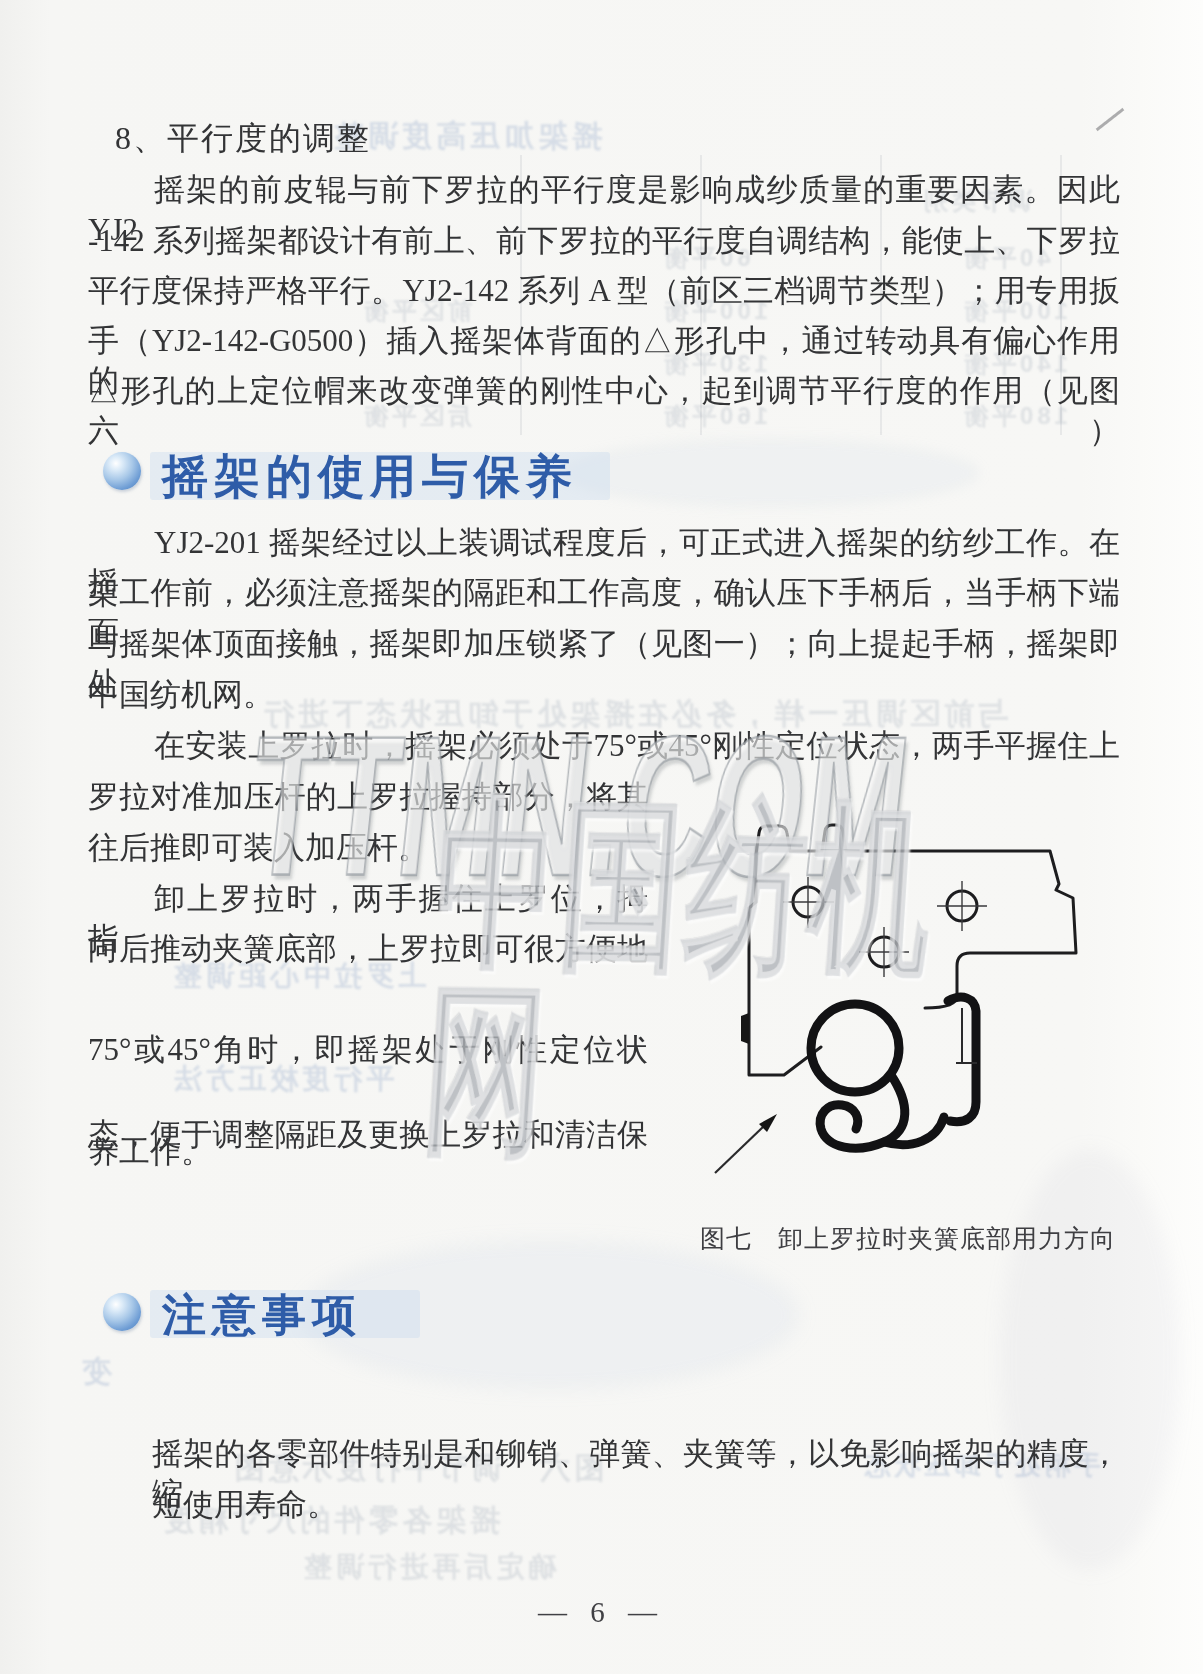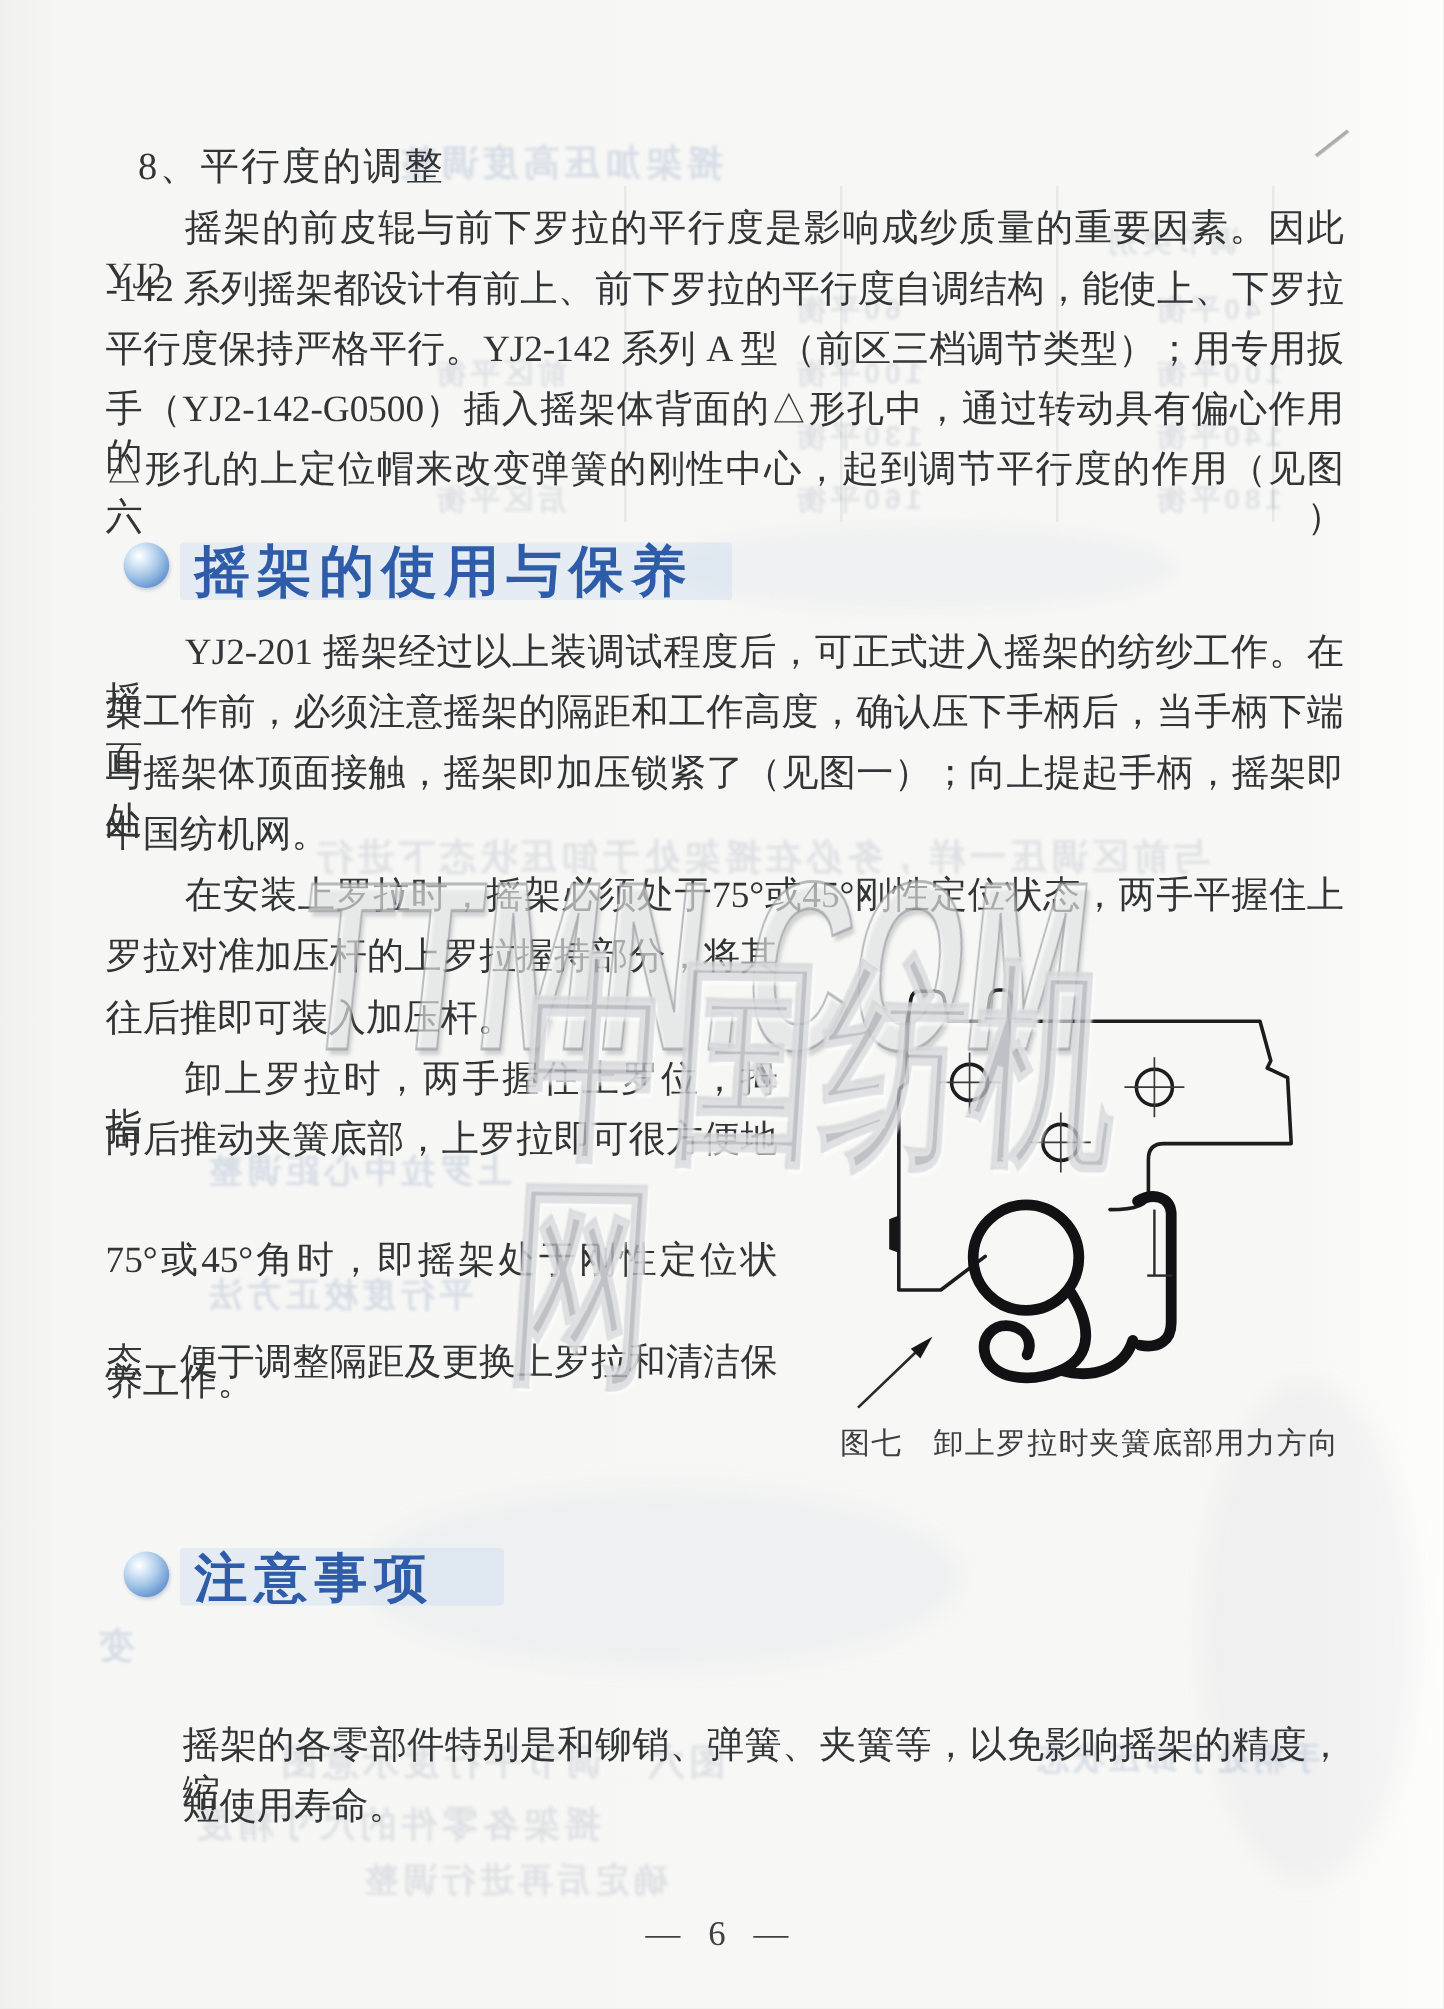--- a/index.html
+++ b/index.html
@@ -11,21 +11,21 @@
   .line { position:absolute; font-size:31px; line-height:40px; color:#333436; white-space:nowrap; }
   .wide { left:88px; width:1032px; white-space:normal; }
   .nar  { left:88px; width:560px;  white-space:normal; }
   .just { text-align:justify; text-align-last:justify; }
   .ind  { text-indent:66px; }
   .sec-head { position:absolute; font-family:"Liberation Sans", sans-serif; font-weight:bold; color:#2e5ca8; letter-spacing:6px; }
   .head-band { position:absolute; background:rgba(195,215,238,0.35); border-radius:3px; }
   .sphere { position:absolute; width:38px; height:38px; border-radius:50%;
     background:radial-gradient(circle at 34% 30%, #ffffff 0%, #dcebf8 18%, #a8c8e8 45%, #6d9cd4 72%, #4f7fba 100%);
     box-shadow:1px 2px 3px rgba(120,140,170,0.35); }
-  .caption { position:absolute; font-family:Liberation Mono, monospace; color:#3e3e42; letter-spacing:1px; }
+  .caption { position:absolute; font-family:Liberation Mono, monospace; color:#3e3e42; letter-spacing:1px;margin-top:36px; }
   .footer { position:absolute; width:100%; text-align:center; color:#404044; letter-spacing:8px; }
   .wm1 { position:absolute; left:262px; top:706px; font-family:"Liberation Sans", sans-serif; font-weight:bold;
     font-size:200px; line-height:1; letter-spacing:2px; color:rgba(250,250,250,0.55);
     -webkit-text-stroke:2.5px rgba(145,150,156,0.65);
     text-shadow:5px 5px 4px rgba(120,125,130,0.30);
     transform:scaleX(0.60) skewX(-10deg); transform-origin:left top; filter:blur(0.4px); }
   .wm2 { position:absolute; left:442px; top:792px; font-family:"Liberation Sans", sans-serif; font-weight:bold;
     font-size:185px; line-height:1; letter-spacing:4px; color:rgba(138,144,152,0.45);
     -webkit-text-stroke:1.5px rgba(250,250,250,0.55);
     text-shadow:3px 3px 2px rgba(255,255,255,0.5), -1px -1px 1px rgba(110,115,122,0.25);

